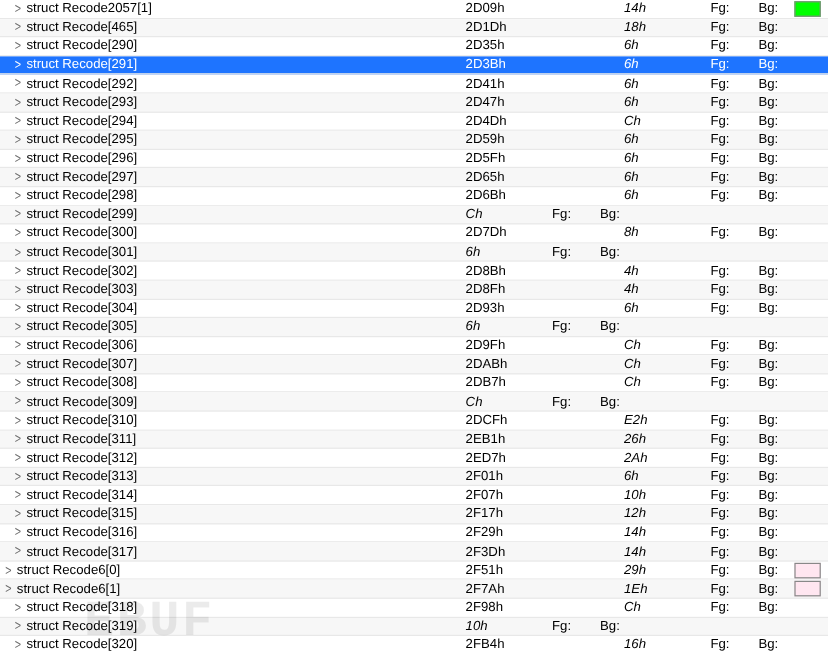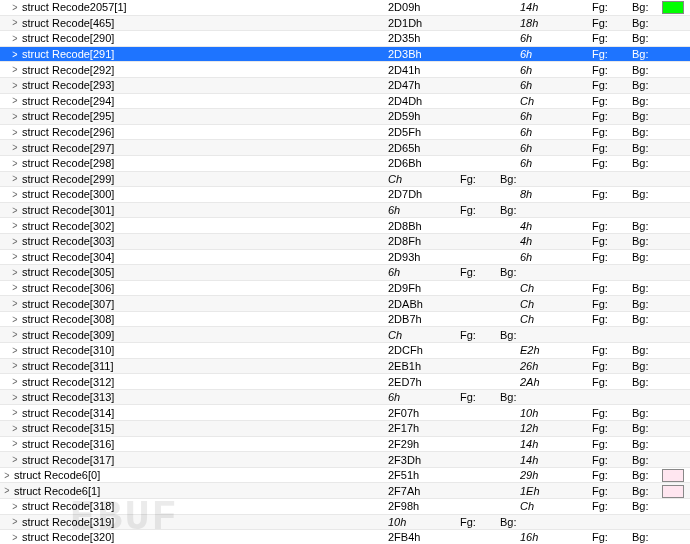--- a/index.html
+++ b/index.html
@@ -294,20 +294,21 @@
         <div class="col-size">2Ah</div>
         <div class="col-fg">Fg:</div>
         <div class="col-bg">Bg:</div>
         <div></div>
       </div>
       <div class="row alt">
         <div class="col-main">
           <span class="chev" style="margin-left: 8px;">&gt;</span>
           <span class="name">struct Recode[313]</span>
         </div>
+        <div class="col-addr">2F01h</div>
         <div class="col-size">6h</div>
         <div class="col-fg">Fg:</div>
         <div class="col-bg">Bg:</div>
         <div></div>
       </div>
       <div class="row">
         <div class="col-main">
           <span class="chev" style="margin-left: 8px;">&gt;</span>
           <span class="name">struct Recode[314]</span>
         </div>

